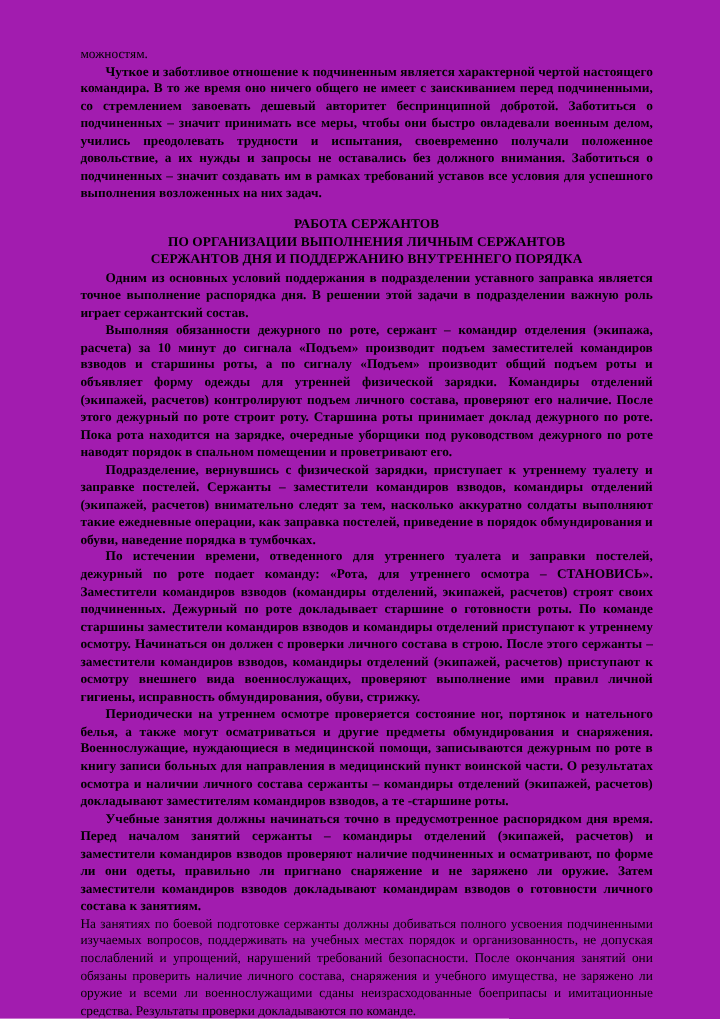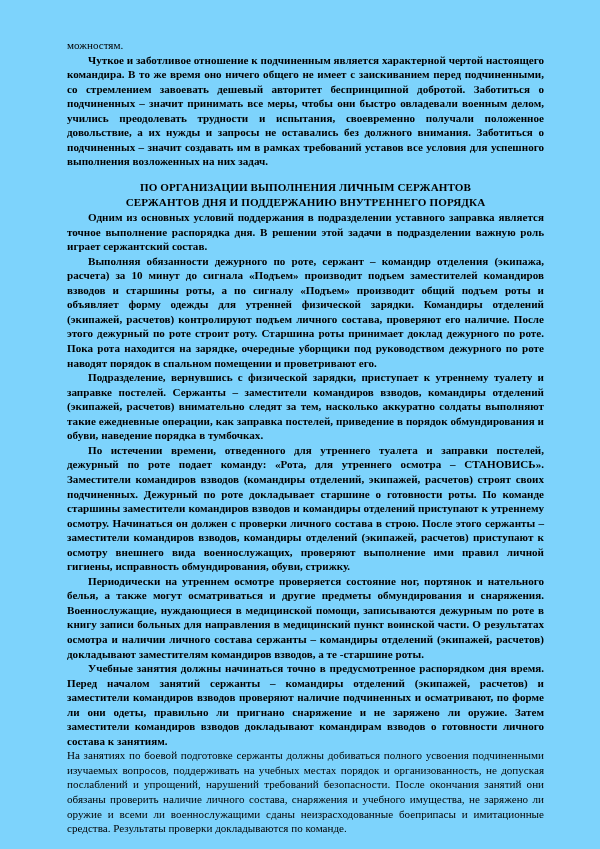--- a/index.html
+++ b/index.html
@@ -9,21 +9,21 @@
     background: #ffffff;
   }
   body {
     font-family: "Liberation Serif", "DejaVu Serif", serif;
     color: #000000;
   }
   .page {
     position: relative;
     width: 600px;
     height: 849px;
-    background: #7dd3fc;
+    background: #a21caf;
     box-sizing: border-box;
     overflow: hidden;
   }
   .content {
     position: absolute;
     left: 67px;
     top: 38px;
     width: 477px;
   }
   .para {
@@ -61,20 +61,21 @@
 <body>
 
 <div class="page">
   <div class="content">
 
     <p class="para">можностям.</p>
 
     <p class="para indent">Чуткое и заботливое отношение к подчиненным является характерной чертой настоящего ко­мандира. В то же время оно ничего общего не имеет с заискиванием перед подчиненными, со стремлением завоевать дешевый авторитет беспринципной добротой. Заботиться о подчиненных – значит принимать все меры, чтобы они быстро овладевали военным делом, учились преодоле­вать трудности и испытания, своевременно получали положенное довольствие, а их нужды и за­просы не оставались без должного внимания. Заботиться о подчиненных – значит создавать им в рамках требований уставов все условия для успешного выполнения возложенных на них задач.</p>
 
     <div class="title-block">
+      <p class="title-line">РАБОТА СЕРЖАНТОВ</p>
       <p class="title-line">ПО ОРГАНИЗАЦИИ ВЫПОЛНЕНИЯ ЛИЧНЫМ СЕРЖАНТОВ</p>
       <p class="title-line">СЕРЖАНТОВ ДНЯ И ПОДДЕРЖАНИЮ ВНУТРЕННЕГО ПОРЯДКА</p>
     </div>
 
     <p class="para indent">Одним из основных условий поддержания в подразделении уставного заправка является точ­ное выполнение распорядка дня. В решении этой задачи в подразделении важную роль играет сержантский состав.</p>
 
     <p class="para indent">Выполняя обязанности дежурного по роте, сержант – командир отделения (экипажа, расчета) за 10 минут до сигнала «Подъем» производит подъем заместителей командиров взводов и стар­шины роты, а по сигналу «Подъем» производит общий подъем роты и объявляет форму одежды для утренней физической зарядки. Командиры отделений (экипажей, расчетов) контролируют подъем личного состава, проверяют его наличие. После этого дежурный по роте строит роту. Старшина роты принимает доклад дежурного по роте. Пока рота находится на зарядке, очеред­ные уборщики под руководством дежурного по роте наводят порядок в спальном помещении и проветривают его.</p>
 
     <p class="para indent">Подразделение, вернувшись с физической зарядки, приступает к утреннему туалету и заправ­ке постелей. Сержанты – заместители командиров взводов, командиры отделений (экипажей, расчетов) внимательно следят за тем, насколько аккуратно солдаты выполняют такие ежеднев­ные операции, как заправка постелей, приведение в порядок обмундирования и обуви, наведение порядка в тумбочках.</p>
 

